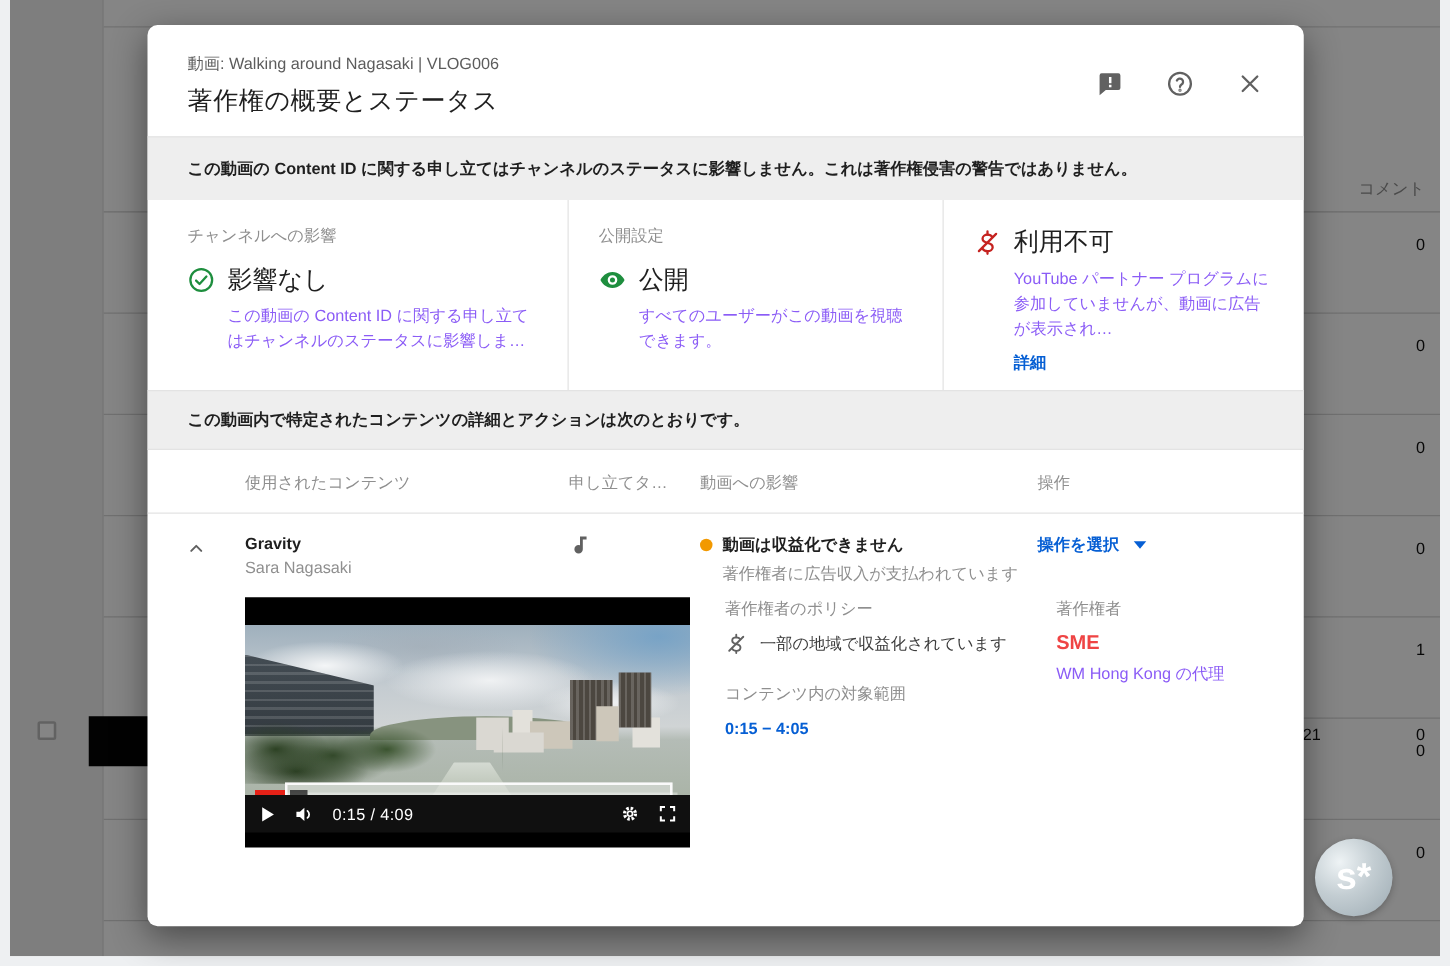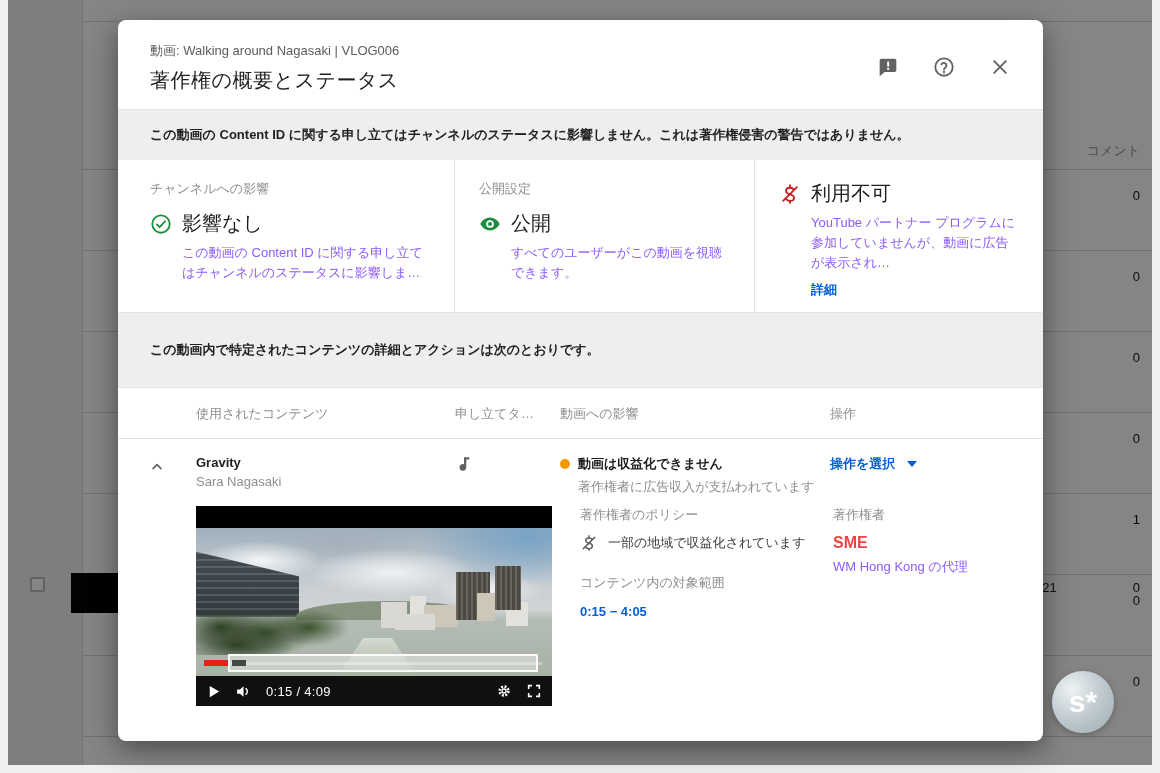--- a/index.html
+++ b/index.html
@@ -30,21 +30,21 @@
   
   .dialog { position:absolute; left:118px; top:20px; width:925px; height:721px;
             background:#fff; border-radius:8px; box-shadow:0 8px 28px rgba(0,0,0,.45); overflow:hidden; }
   .dlg-header { position:relative; padding:22px 24px 15px 32px; }
   .dlg-eyebrow { font-size:13px; color:#5c5c5c; margin-bottom:7px; }
   .dlg-title { font-size:20px; color:#1f1f1f; letter-spacing:.5px; }
   .dlg-header-icons { position:absolute; right:26px; top:30px; display:flex; align-items:center; gap:22px; }
   .hicon { width:34px; height:34px; display:flex; align-items:center; justify-content:center; color:#616161; cursor:pointer; border-radius:50%; }
 
   .banner { background:#eeeeee; padding:16px 32px; font-size:13px; font-weight:bold; color:#1f1f1f; border-top:1px solid #e3e3e3; }
-  .banner2 { background:#eeeeee; padding:28px 32px; font-size:13px; font-weight:bold; color:#1f1f1f; border-top:1px solid #e3e3e3; border-bottom:1px solid #e3e3e3; }
+  .banner2 { background:#eeeeee; padding:14px 32px; font-size:13px; font-weight:bold; color:#1f1f1f; border-top:1px solid #e3e3e3; border-bottom:1px solid #e3e3e3; }
 
   .status-row { display:flex; height:152px; }
   .status-card { padding:20px 24px 0 24px; }
   .status-card.first { width:337px; padding-left:32px; border-right:1px solid #e3e3e3; }
   .status-card.second { width:300px; border-right:1px solid #e3e3e3; }
   .status-card.third { flex:1; }
   .sc-label { font-size:13px; color:#8f8f8f; margin-bottom:12px; }
   .sc-value { display:flex; align-items:center; gap:10px; font-size:20px; color:#1f1f1f; }
   .sc-desc { margin:6px 0 0 32px; font-size:13px; color:#8b5cf6; line-height:1.55; max-width:270px; }
   .sc-link { display:inline-block; margin:8px 0 0 32px; font-size:13px; font-weight:bold; text-decoration:none; cursor:pointer; }
@@ -62,21 +62,21 @@
   .ct-artist { font-size:13px; color:#8f8f8f; }
   .impact-line { display:flex; align-items:center; gap:8px; }
   .dot { width:10px; height:10px; border-radius:50%; flex:none; }
   .impact-title { font-size:13px; font-weight:bold; color:#1f1f1f; }
   .impact-sub { font-size:13px; color:#8f8f8f; margin:5px 0 0 18px; }
   .action-select { display:flex; align-items:center; gap:12px; font-size:13px; font-weight:bold; cursor:pointer; }
   .tri-down { width:0; height:0; border-left:5px solid transparent; border-right:5px solid transparent; border-top:6px solid currentColor; }
 
   .claim-details { display:flex; padding:10px 0 0 78px; }
   .detail-mid { margin-left:28px; width:245px; }
-  .detail-right { margin-left:8px; }
+  .detail-right { margin-left:20px; }
   .d-label { font-size:13px; color:#8f8f8f; margin-bottom:10px; }
   .d-policy { display:flex; align-items:center; gap:10px; font-size:13px; font-weight:normal; color:#3c3c3c; margin-bottom:22px; }
   .d-range { font-size:13px; font-weight:bold; cursor:pointer; }
   .d-owner { font-size:16px; font-weight:bold; color:#ef4444; margin-bottom:6px; }
   .d-agent { font-size:13px; color:#8b5cf6; }
 
   
   .player { width:356px; height:200px; background:#000; position:relative; flex:none; }
   .letterbox-top { height:22px; background:#000; }
   .photo { position:relative; height:148px; overflow:hidden;
@@ -105,21 +105,21 @@
              radial-gradient(ellipse 70px 34px at 34% 55%, #33492a 0%, rgba(51,73,42,0) 72%),
              radial-gradient(ellipse 55px 26px at 55% 45%, #3c5530 0%, rgba(60,85,48,0) 72%),
              radial-gradient(ellipse 80px 30px at 20% 80%, #2a3d22 0%, rgba(42,61,34,0) 72%); }
   .canal { position:absolute; left:40%; top:74%; width:22%; height:26%; background:linear-gradient(180deg,#d4dad2,#a9b3a2);
            clip-path:polygon(32% 0,68% 0,100% 100%,0 100%); }
   .claim-track { position:absolute; left:0; right:0; bottom:4px; height:18px; }
   .track-line { position:absolute; left:8px; right:10px; top:8px; height:3px; background:rgba(255,255,255,.35); }
   .played { position:absolute; left:8px; top:6px; width:24px; height:6px; background:#e62117; }
   .range-box { position:absolute; left:32px; right:14px; top:0; bottom:0; border:2px solid #fafafa; background:rgba(255,255,255,.38); cursor:pointer; }
   .range-chip { position:absolute; left:2px; top:4px; width:14px; height:6px; background:rgba(45,45,45,.85); }
-  .controls { position:absolute; left:0; right:0; bottom:0; height:30px; background:#101010; display:flex; align-items:center; padding:0 10px; gap:14px; }
+  .controls { position:absolute; left:0; right:0; bottom:12px; height:30px; background:#101010; display:flex; align-items:center; padding:0 10px; gap:14px; }
   .ctrl { color:#fff; display:flex; align-items:center; cursor:pointer; }
   .time { color:#fff; font-size:13px; letter-spacing:.3px; }
   .spacer { flex:1; }
 
   .link-blue { color:#065fd4; }
 
   
   .watermark { position:absolute; left:1052px; top:671px; width:62px; height:62px; border-radius:50%;
            background:radial-gradient(circle at 32% 30%, #eef3f5 0%, #c3cdd2 45%, #9caab2 100%);
            display:flex; align-items:center; justify-content:center;

